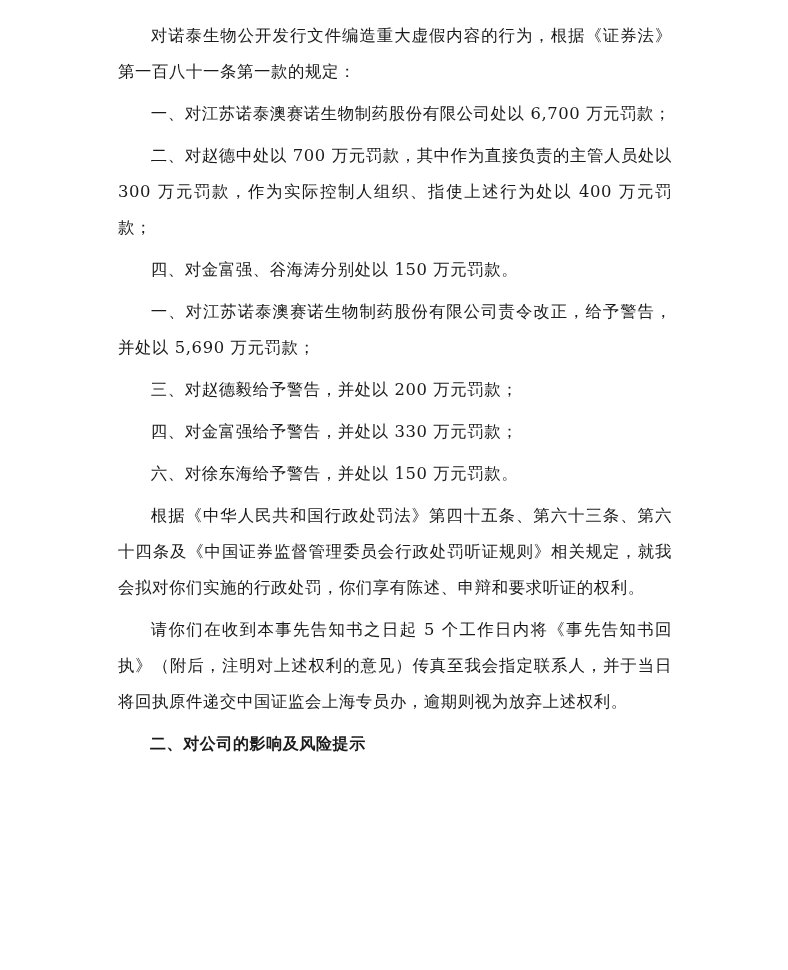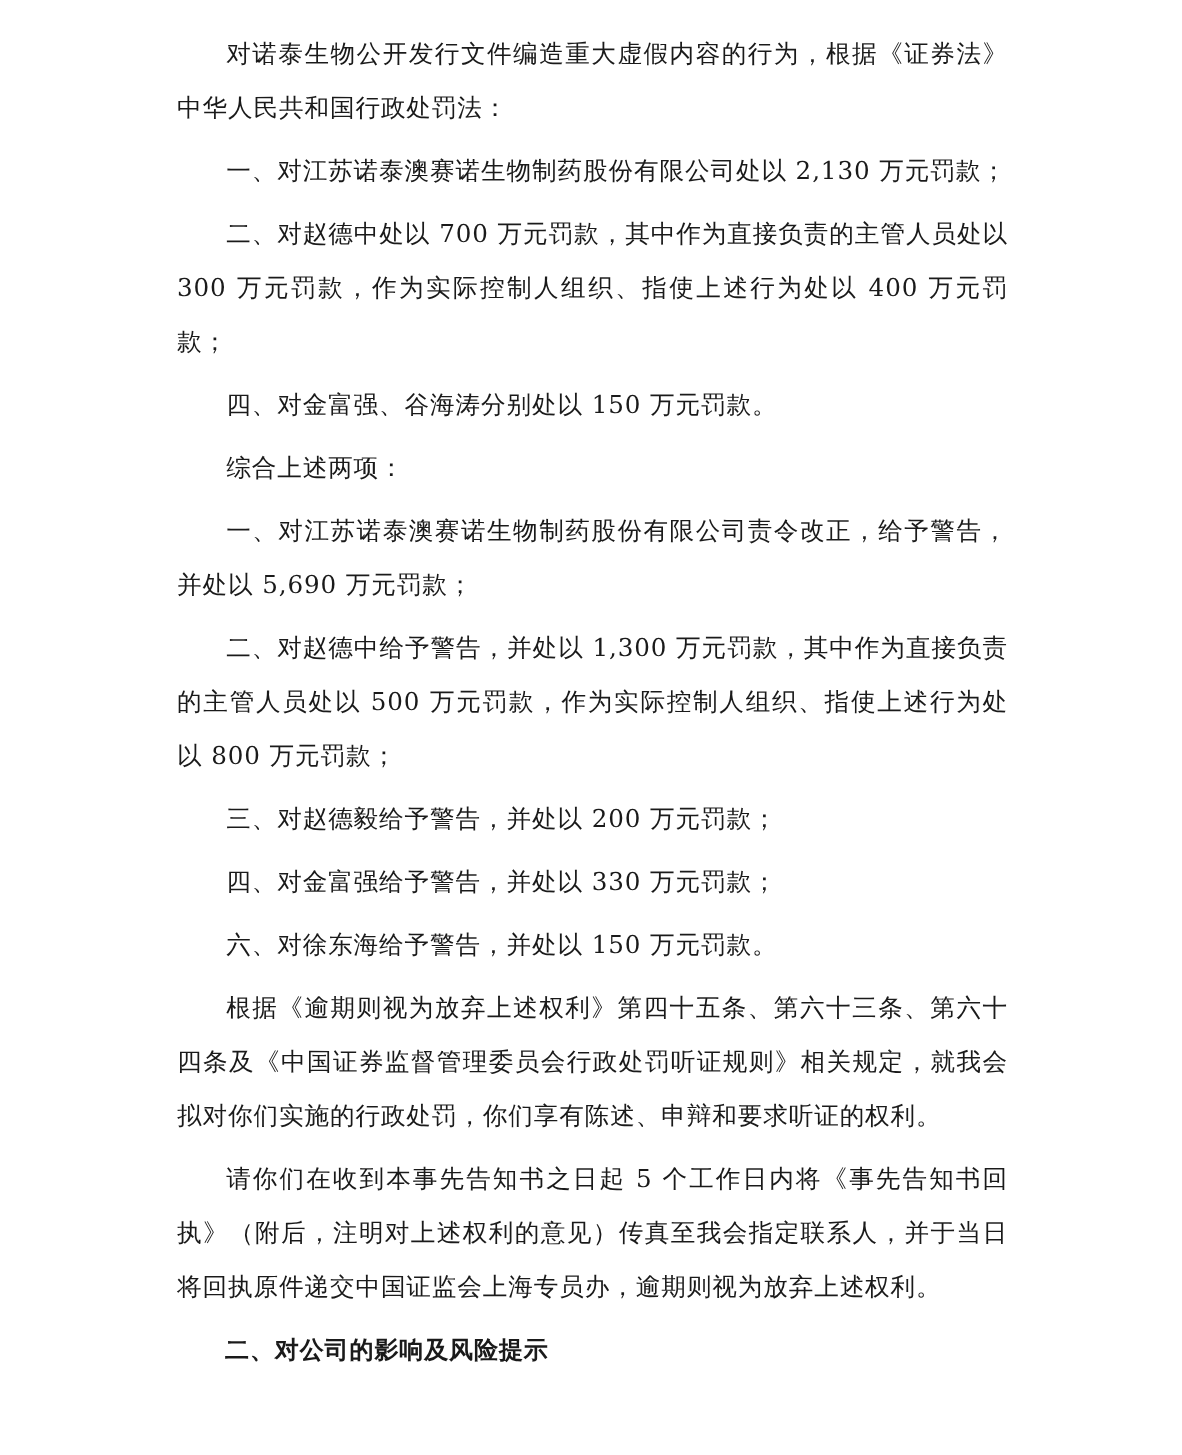--- a/index.html
+++ b/index.html
@@ -8,27 +8,25 @@
   .page { position: absolute; left: 118px; top: 18px; width: 554px; }
   .para { font-size: 16.4px; line-height: 36px; margin: 0 0 6px 0;
           text-align: justify; text-indent: 2em; letter-spacing: 0.6px; }
   .heading { font-weight: bold; font-family: "DejaVu Sans", "Liberation Sans", sans-serif;
              font-size: 16px; }
 </style>
 </head>
 <body>
 
 <div class="page">
-  <p class="para">对诺泰生物公开发行文件编造重大虚假内容的行为，根据《证券法》中华人民共和国行政处罚法：</p>
-  <p class="para">一、对江苏诺泰澳赛诺生物制药股份有限公司处以 2,130 万元罚款；</p>
+  <p class="para">对诺泰生物公开发行文件编造重大虚假内容的行为，根据《证券法》第一百八十一条第一款的规定：</p>
+  <p class="para">一、对江苏诺泰澳赛诺生物制药股份有限公司处以 6,700 万元罚款；</p>
   <p class="para">二、对赵德中处以 700 万元罚款，其中作为直接负责的主管人员处以 300 万元罚款，作为实际控制人组织、指使上述行为处以 400 万元罚款；</p>
   <p class="para">四、对金富强、谷海涛分别处以 150 万元罚款。</p>
-  <p class="para">综合上述两项：</p>
   <p class="para">一、对江苏诺泰澳赛诺生物制药股份有限公司责令改正，给予警告，并处以 5,690 万元罚款；</p>
-  <p class="para">二、对赵德中给予警告，并处以 1,300 万元罚款，其中作为直接负责的主管人员处以 500 万元罚款，作为实际控制人组织、指使上述行为处以 800 万元罚款；</p>
   <p class="para">三、对赵德毅给予警告，并处以 200 万元罚款；</p>
   <p class="para">四、对金富强给予警告，并处以 330 万元罚款；</p>
   <p class="para">六、对徐东海给予警告，并处以 150 万元罚款。</p>
-  <p class="para">根据《逾期则视为放弃上述权利》第四十五条、第六十三条、第六十四条及《中国证券监督管理委员会行政处罚听证规则》相关规定，就我会拟对你们实施的行政处罚，你们享有陈述、申辩和要求听证的权利。</p>
+  <p class="para">根据《中华人民共和国行政处罚法》第四十五条、第六十三条、第六十四条及《中国证券监督管理委员会行政处罚听证规则》相关规定，就我会拟对你们实施的行政处罚，你们享有陈述、申辩和要求听证的权利。</p>
   <p class="para">请你们在收到本事先告知书之日起 5 个工作日内将《事先告知书回执》（附后，注明对上述权利的意见）传真至我会指定联系人，并于当日将回执原件递交中国证监会上海专员办，逾期则视为放弃上述权利。</p>
   <p class="para heading">二、对公司的影响及风险提示</p>
 
 </div>
 
 </body></html>

